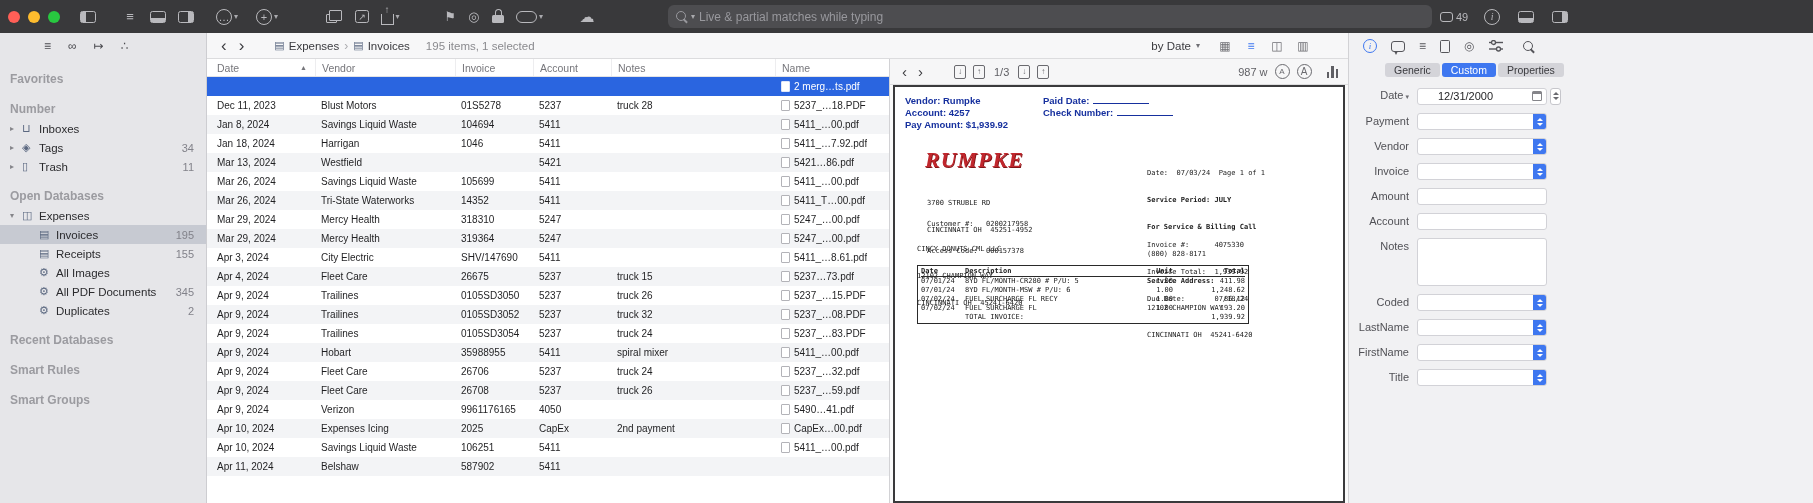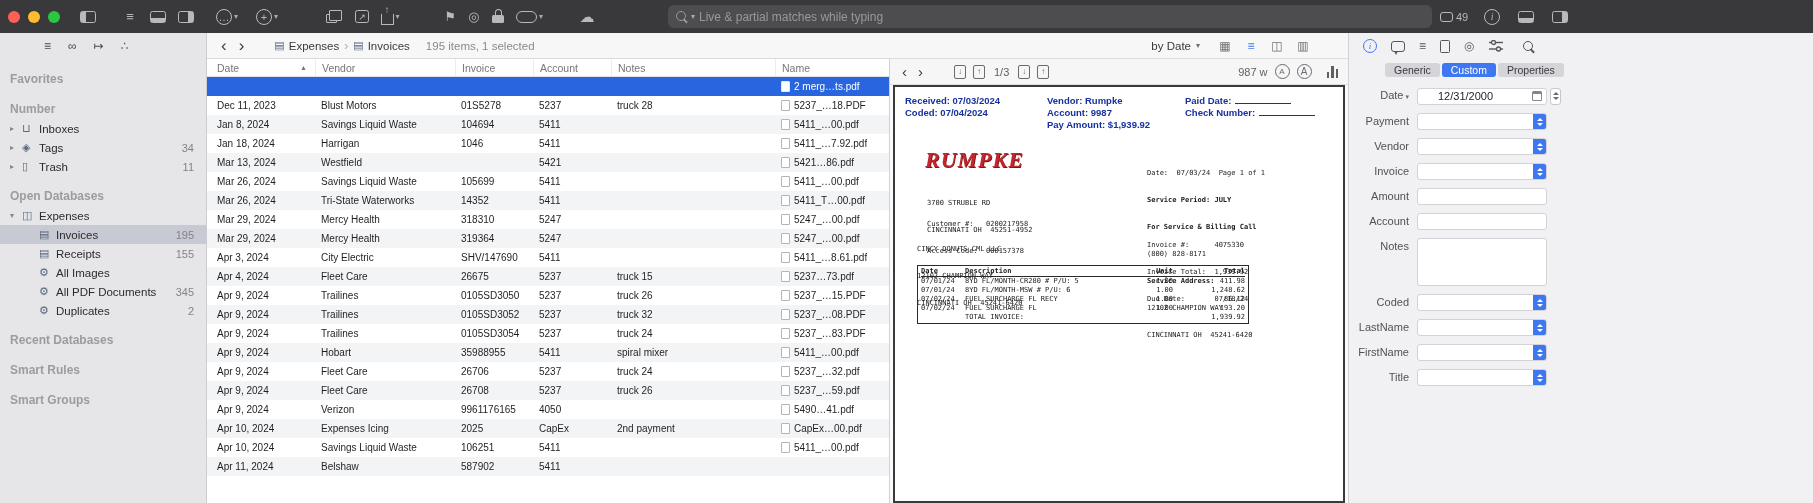--- a/index.html
+++ b/index.html
@@ -644,27 +644,23 @@
             <span class="ic-a large">A</span>
             <span class="ic-chart">
                 <i></i>
                 <i></i>
                 <i></i>
               </span>
           </div>
 
           <div class="pv-doc">
             <div class="stamps">
-              <div class="st-col1">
-                <div>Received: 07/03/2024</div>
-                <div>Coded: 07/04/2024</div>
-              </div>
               <div class="st-col2">
                 <div>Vendor: Rumpke</div>
-                <div>Account: 9987</div>
+                <div>Account: 4257</div>
                 <div>Pay Amount: $1,939.92</div>
               </div>
               <div class="st-col3">
                 <div><span>Paid Date:</span><span class="blank-line"></span></div>
                 <div><span>Check Number:</span><span class="blank-line"></span></div>
               </div>
             </div>
 
             <div class="rumpke">RUMPKE</div>
 

